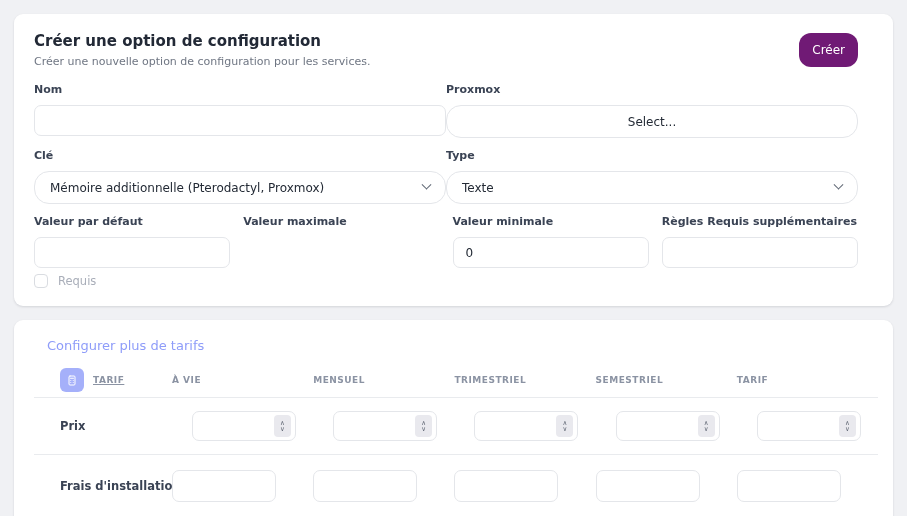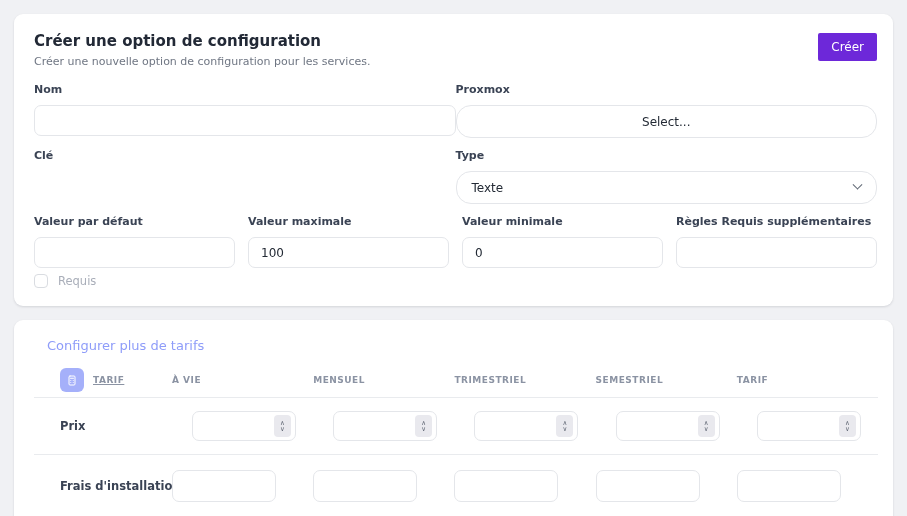--- a/index.html
+++ b/index.html
@@ -9,28 +9,28 @@
     background: #f0f1f4;
     font-family: "DejaVu Sans", "Liberation Sans", sans-serif;
     color: #232a35;
     overflow: hidden;
   }
   .card {
     background: #fff;
     border-radius: 9px;
     box-shadow: 0 1px 3px rgba(16,24,40,.08), 0 1px 2px rgba(16,24,40,.05);
   }
-  .card1 { margin: 14px 14px 14px 14px; padding: 16px 16px 18px 20px; }
+  .card1 { margin: 14px 14px 14px 14px; padding: 16px 35px 18px 20px; }
 
   .card-head { display: flex; justify-content: space-between; align-items: flex-start; }
   .page-title { font-size: 15px; font-weight: bold; margin: 2px 0 5px 0; color: #222936; }
   .page-subtitle { font-size: 11px; color: #6f7683; margin: 0 0 15px 0; }
   .btn-primary {
-    background: #6d28d9; color: #fff; border: none; border-radius: 2px;
-    font-size: 12px; padding: 0 13px; height: 28px; cursor: pointer;
+    background: #701a75; color: #fff; border: none; border-radius: 12px;
+    font-size: 12px; padding: 0 13px; height: 34px; cursor: pointer;
     font-family: inherit; flex: none; margin-top: 3px;
   }
 
   .grid2 { display: grid; grid-template-columns: 1fr 1fr; margin-bottom: 11px; }
   .grid4 { display: grid; grid-template-columns: repeat(4, 1fr); column-gap: 13px; }
   .field-label {
     display: block; font-size: 11px; font-weight: bold; color: #3a4354;
     margin-bottom: 9px; white-space: nowrap;
   }
   .input {
@@ -118,38 +118,41 @@
       <span class="field-label">Proxmox</span>
       <div class="select-like select-center">
         <span>Select...</span>
       </div>
     </div>
   </div>
 
   <div class="grid2">
     <div class="field">
       <span class="field-label">Clé</span>
+      <div class="select-like">
+        <span>Mémoire additionnelle (Pterodactyl, Proxmox)</span>
+        <span class="chev"></span>
+      </div>
     </div>
     <div class="field">
       <span class="field-label">Type</span>
       <div class="select-like">
         <span>Texte</span>
         <span class="chev"></span>
       </div>
     </div>
   </div>
 
   <div class="grid4">
     <div class="field">
       <span class="field-label">Valeur par défaut</span>
       <input class="input" type="text" value="" style="">
     </div>
     <div class="field">
       <span class="field-label">Valeur maximale</span>
-      <input class="input" type="text" value="100" style="">
     </div>
     <div class="field">
       <span class="field-label">Valeur minimale</span>
       <input class="input" type="text" value="0" style="">
     </div>
     <div class="field">
       <span class="field-label">Règles Requis supplémentaires</span>
       <input class="input" type="text" value="" style="">
     </div>
   </div>

